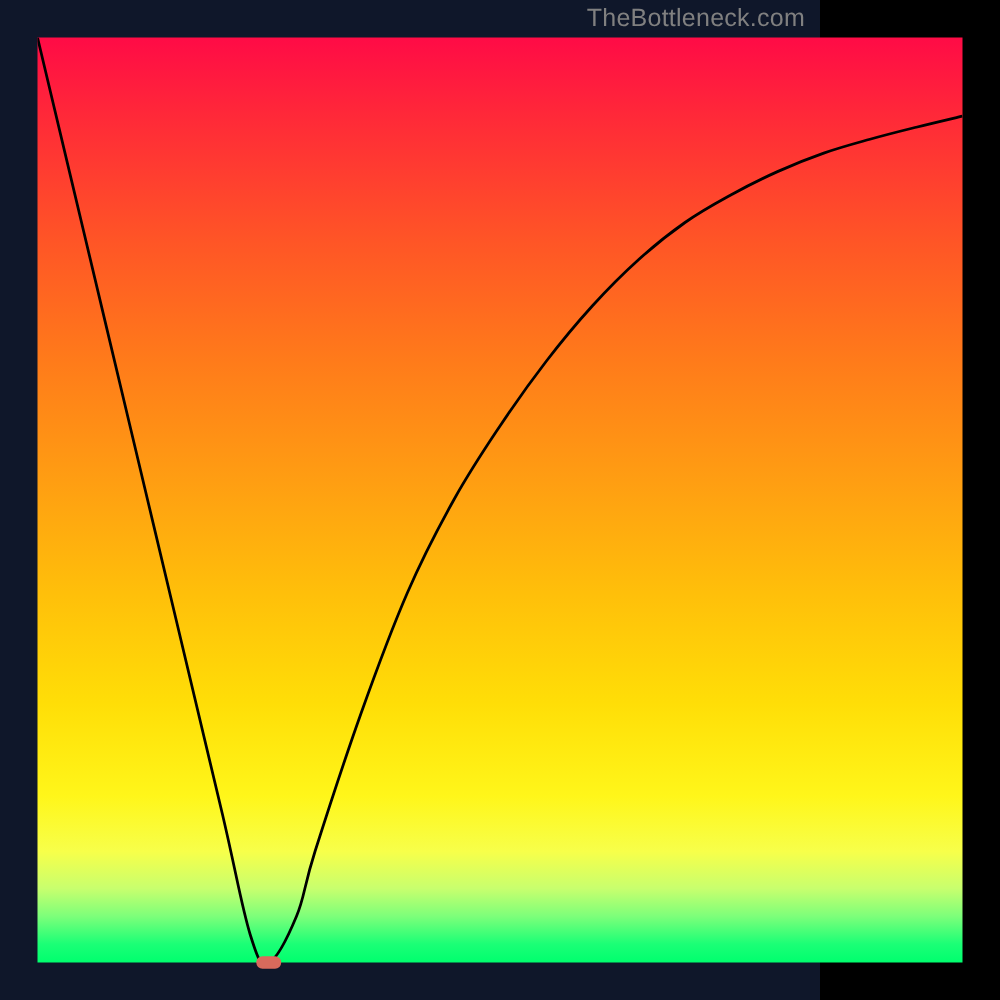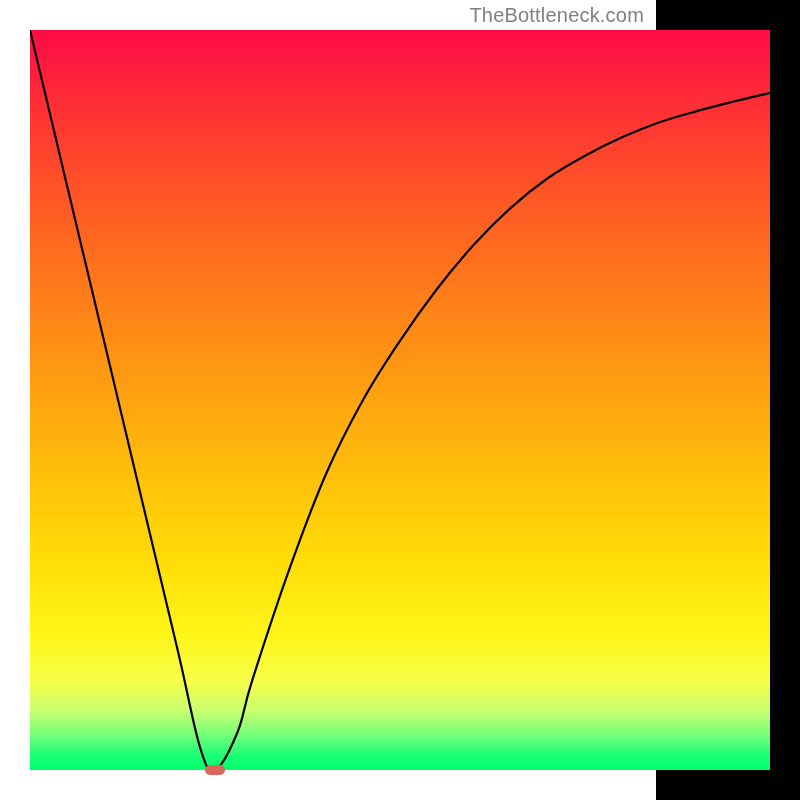--- a/index.html
+++ b/index.html
@@ -8,21 +8,21 @@
     width: 800px;
     height: 800px;
     overflow: hidden;
     background: #000;
     font-family: Arial, Helvetica, sans-serif;
   }
   .frame {
     position: relative;
     width: 656px;
     height: 800px;
-    background: #ffffff;
+    background: #0f172a;
   }
   .plot {
     position: absolute;
     left: 30px;
     top: 30px;
     width: 740px;
     height: 740px;
     background: linear-gradient(to bottom,
       #ff0b46 0%,
       #ff2e36 10%,

